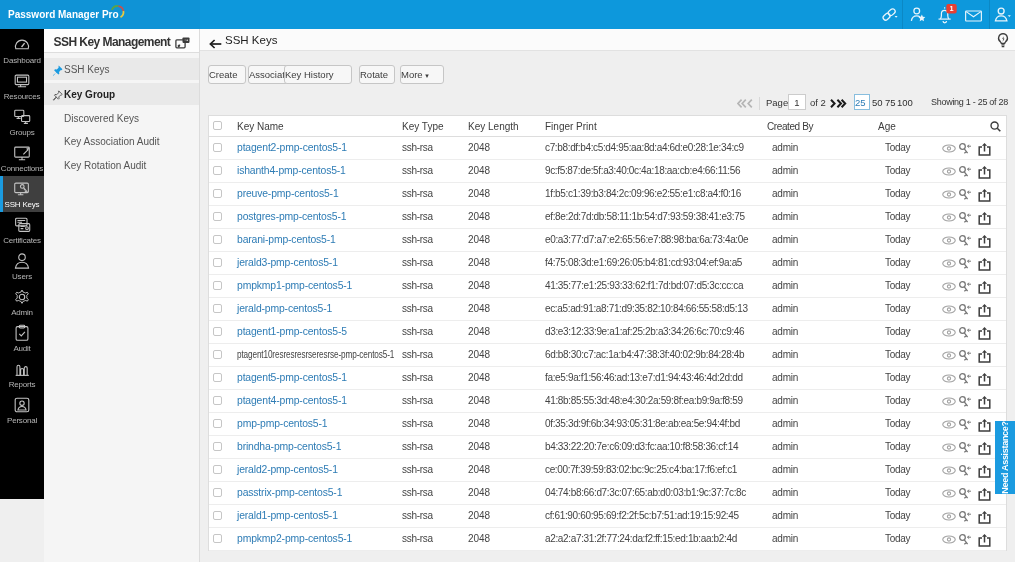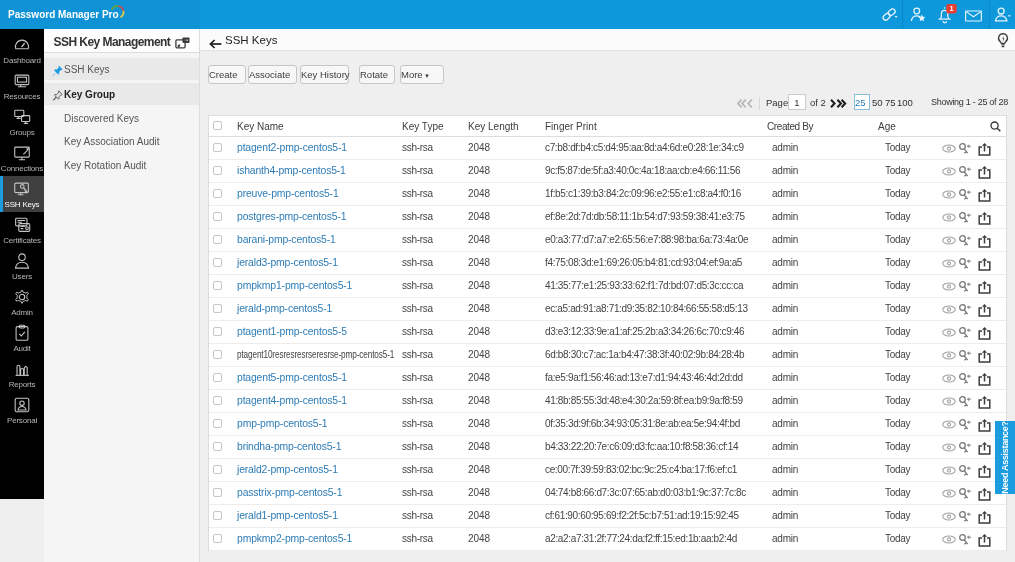--- a/index.html
+++ b/index.html
@@ -234,21 +234,21 @@
         </svg></span>
       <span class="tt">SSH Keys</span>
       <span class="bulb"><svg width="12" height="15" viewBox="0 0 12 15">
           <path d="M6 0.7a4.5 4.5 0 0 1 2.5 8.2c-.5.4-.8.9-.8 1.4H4.3c0-.5-.3-1-.8-1.4A4.5 4.5 0 0 1 6 .7z" fill="none" stroke="#3d3d3d" stroke-width="1.3"></path>
           <path d="M4.4 11.9h3.2M4.7 13.6h2.6" stroke="#3d3d3d" stroke-width="1.2"></path>
           <path d="M6.7 3.2l-1.5 2.6 1.1.3-.8 2.6 2-3-1.1-.3z" fill="#3d3d3d"></path>
         </svg></span>
     </div>
   <span class="btn" style="left:8px;width:38px">Create</span>
   <span class="btn" style="left:48px;width:49px">Associate</span>
-  <span class="btn" style="left:100px;width:49px">Key History</span>
+  <span class="btn" style="left:84px;width:68px">Key History</span>
   <span class="btn" style="left:159px;width:36px">Rotate</span>
   <span class="btn" style="left:200px;width:44px">More <span style="font-size:7px">▾</span></span>
   <svg width="18" height="9" viewBox="0 0 18 9" style="position:absolute;left:537px;top:70px">
       <g fill="none" stroke="#b5b5b5" stroke-width="1.7">
         <path d="M4.6 .7L1 4.5l3.6 3.8M8.8 .7L5.2 4.5l3.6 3.8"></path>
         <path d="M14.8 .7l-3.6 3.8 3.6 3.8"></path>
       </g>
     </svg>
   <span style="position:absolute;left:559px;top:68px;width:1px;height:13px;background:#d8d8d8"></span>
   <span class="pg" style="left:566px;top:68px">Page</span>

